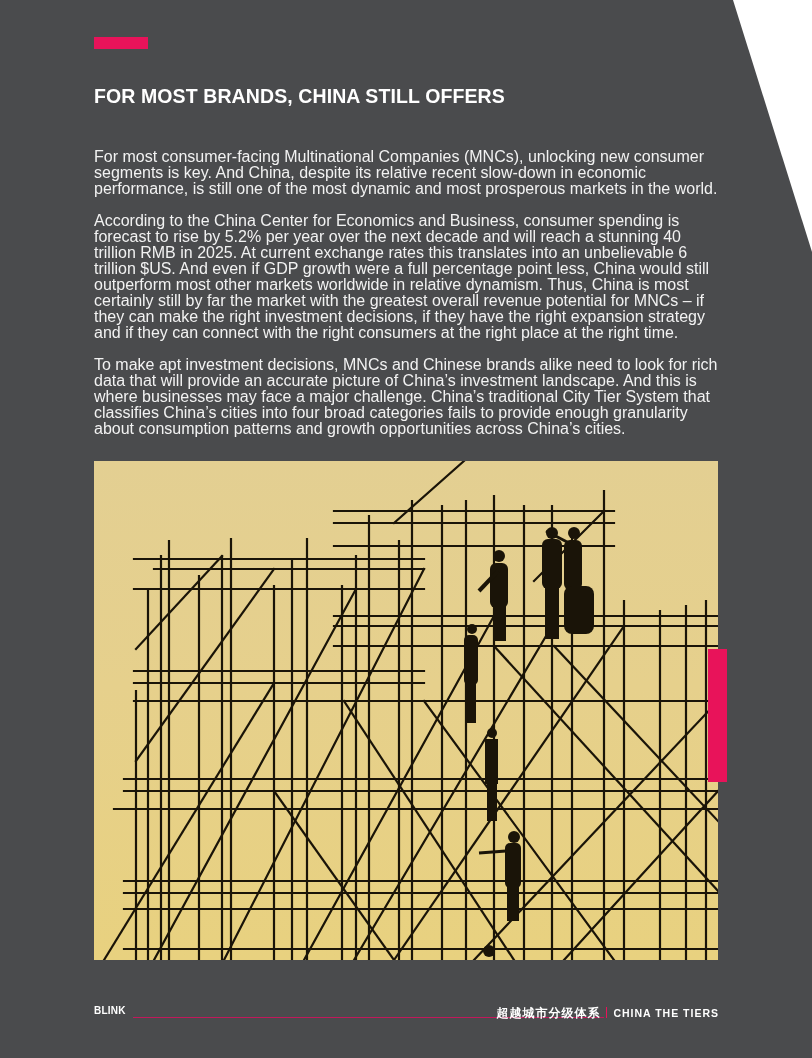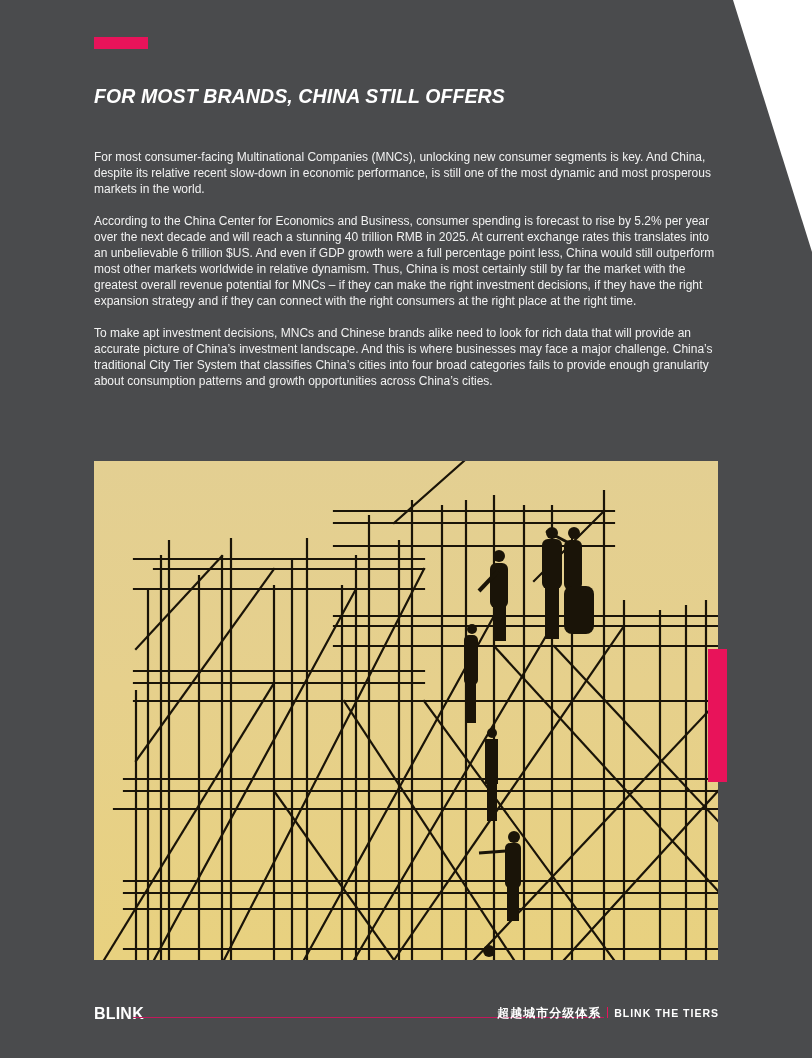--- a/index.html
+++ b/index.html
@@ -9,35 +9,35 @@
       font-family: "Liberation Sans", sans-serif;
       color: #ffffff;
     }
     .corner-triangle { position: absolute; left: 0; top: 0; width: 812px; height: 1058px; pointer-events: none; }
     .accent-bar { position: absolute; left: 94px; top: 37px; width: 54px; height: 12px; background: #e8135a; }
     .title {
       position: absolute; left: 94px; top: 84px; width: 560px;
       font-weight: bold; font-size: 19.5px; line-height: 25px; letter-spacing: 0.1px;
       text-transform: uppercase; margin: 0;
     }
-    .title span { display: block; font-style: italic; }
+    .title span { display: block; }
     .body-text {
       position: absolute; left: 94px; top: 149px; width: 626px;
-      font-size: 12px; line-height: 16px; color: #f2f2f2;
+      font-size: 16px; line-height: 16px; color: #f2f2f2;
     }
     .body-text p { margin: 0 0 16px 0; }
     .photo {
       position: absolute; left: 94px; top: 461px; width: 624px; height: 499px;
       background: linear-gradient(180deg, #e3cf92 0%, #e6d08c 45%, #e8d17f 100%);
       overflow: hidden;
     }
     .photo svg { position: absolute; left: 0; top: 0; }
     .side-tab { position: absolute; left: 708px; top: 649px; width: 19px; height: 133px; background: #e8135a; }
     .footer { position: absolute; left: 94px; top: 1005px; width: 625px; height: 16px; }
-    .footer-brand { position: absolute; left: 0; top: 0; font-weight: bold; font-size: 16px; letter-spacing: 0.2px; }
+    .footer-brand { position: absolute; left: 0; top: 0; font-weight: bold; font-size: 10px; letter-spacing: 0.2px; }
     .footer-rule { position: absolute; left: 39px; top: 12px; width: 471px; height: 1px; background: #c2185b; }
     .footer-right { position: absolute; right: 0; top: 0; font-weight: bold; font-size: 10.5px; letter-spacing: 1px; white-space: nowrap; }
     .footer-cn { font-size: 12px; letter-spacing: 1px; }
     .footer-sep { display: inline-block; width: 1px; height: 11px; background: #e8135a; margin: 0 6px; vertical-align: -1px; }
   </style>
 </head>
 <body>
 
 <svg class="corner-triangle" width="812" height="1058" viewBox="0 0 812 1058">
   <polygon points="733,0 812,0 812,252" fill="#ffffff"></polygon>
@@ -154,15 +154,15 @@
     </g>
   </svg>
 </div>
 
 <div class="side-tab"></div>
 
 <div class="footer">
   <span class="footer-brand">BLINK</span>
   <div class="footer-rule"></div>
   <span class="footer-right">
-    <span class="footer-cn">超越城市分级体系</span><span class="footer-sep"></span><span>BLINK THE TIERS</span>
+    <span class="footer-cn">超越城市分级体系</span><span class="footer-sep"></span><span>CHINA THE TIERS</span>
   </span>
 </div>
 
 </body></html>

